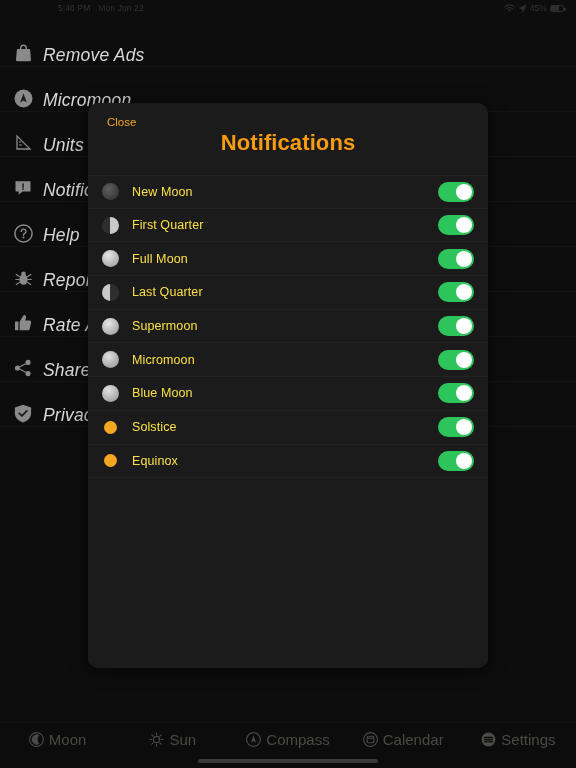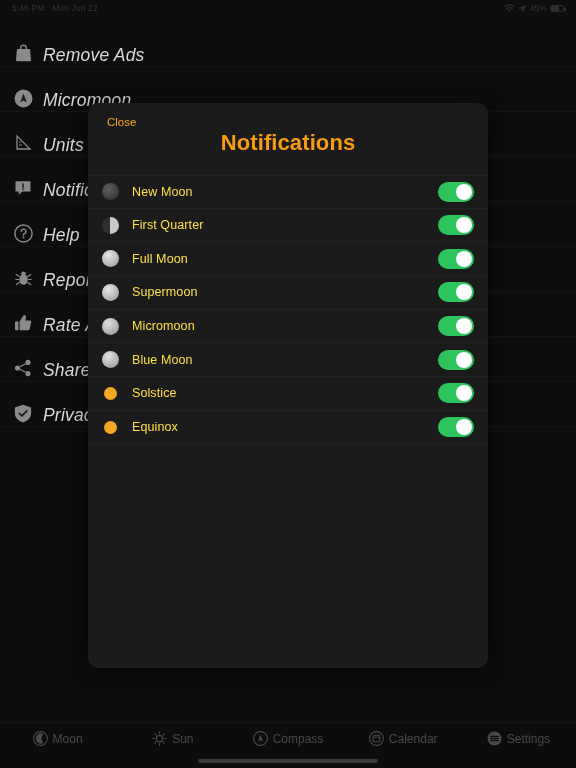--- a/index.html
+++ b/index.html
@@ -18,21 +18,21 @@
   
   .statusbar {
     position: absolute; top: 0; left: 0;
     width: 576px; height: 16px;
     display: flex; align-items: center;
     padding: 0 12px;
     font-size: 8.5px;
     color: #35352f;
     letter-spacing: .1px;
   }
-  .sb-left { display: flex; align-items: center; gap: 8px; }
+  .sb-left { display: flex; align-items: center; gap: 8px; margin-left: 46px; }
   .sb-right { margin-left: auto; display: flex; align-items: center; gap: 3px; }
   .sb-ico { display: inline-flex; align-items: center; }
   .battery {
     display: inline-block; width: 14px; height: 7px;
     border: 1px solid #2e2e28; border-radius: 2px;
     position: relative;
   }
   .battery::after {
     content: ""; position: absolute; right: -2.5px; top: 2px;
     width: 1.5px; height: 3px; background: #2e2e28; border-radius: 0 1px 1px 0;
@@ -147,21 +147,21 @@
     background: #0b0c0b;
     border-top: 1px solid #151614;
     display: flex; align-items: flex-start;
     padding-top: 8px;
   }
   .tab {
     flex: 1;
     display: flex; align-items: center; justify-content: center;
     gap: 5px;
     color: #4a4a46;
-    font-size: 12px;
+    font-size: 15px;
     cursor: pointer;
   }
   .tab .t-ico { display: flex; align-items: center; }
   .home-indicator {
     position: absolute; bottom: 5px; left: 50%;
     transform: translateX(-50%);
     width: 180px; height: 4px;
     border-radius: 2px;
     background: #3a3a38;
   }
@@ -315,20 +315,27 @@
       </div>
 
       <div class="list-row">
         <span class="phase-ico" style="background:radial-gradient(circle at 38% 32%, #e6e6e6, #a9a9a9 75%);"></span>
         <span class="row-label">Full Moon</span>
         <span class="toggle">
             <span class="knob"></span>
           </span>
       </div>
 
+      <div class="list-row">
+        <span class="phase-ico" style="background:linear-gradient(90deg, #c9c9c9 0 50%, #2f2f2f 50% 100%);"></span>
+        <span class="row-label">Last Quarter</span>
+        <span class="toggle">
+            <span class="knob"></span>
+          </span>
+      </div>
 
       <div class="list-row">
         <span class="phase-ico" style="background:radial-gradient(circle at 38% 32%, #e6e6e6, #a9a9a9 75%);"></span>
         <span class="row-label">Supermoon</span>
         <span class="toggle">
             <span class="knob"></span>
           </span>
       </div>
 
       <div class="list-row">

